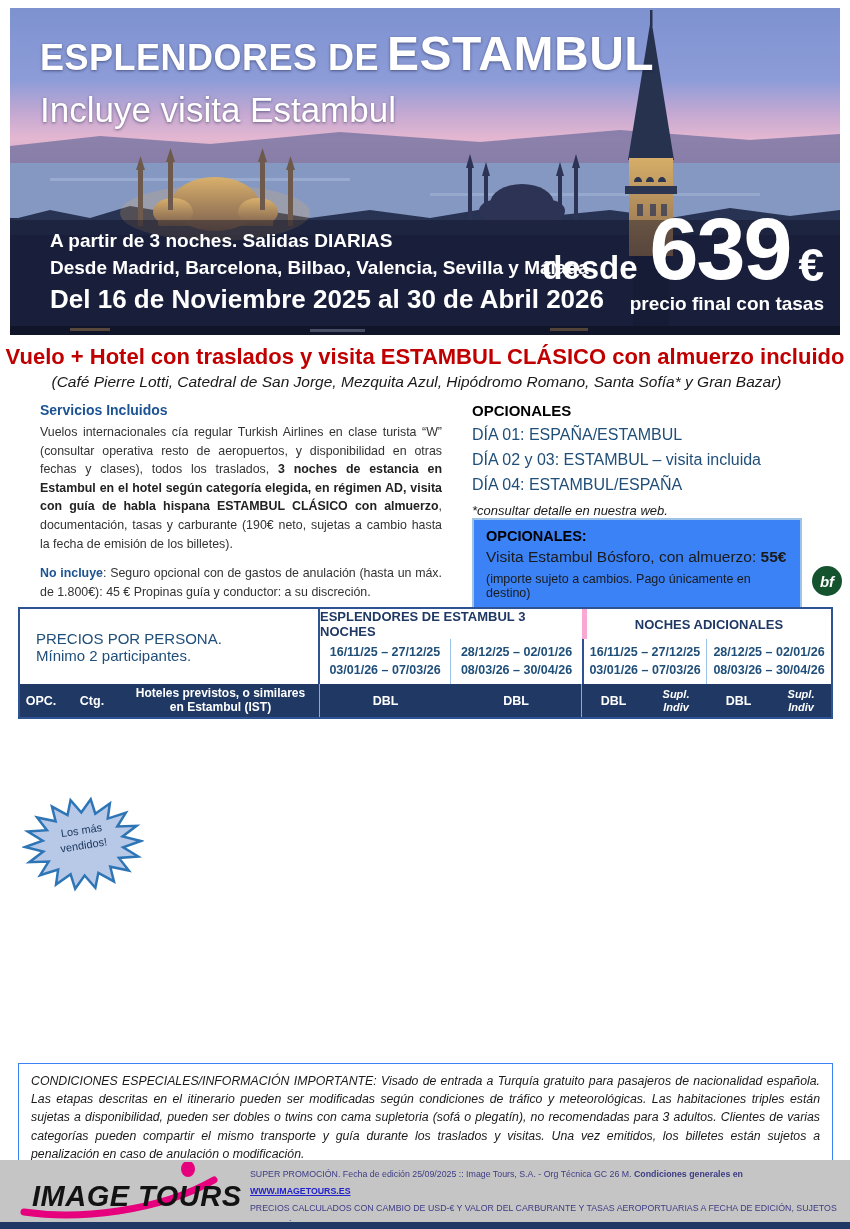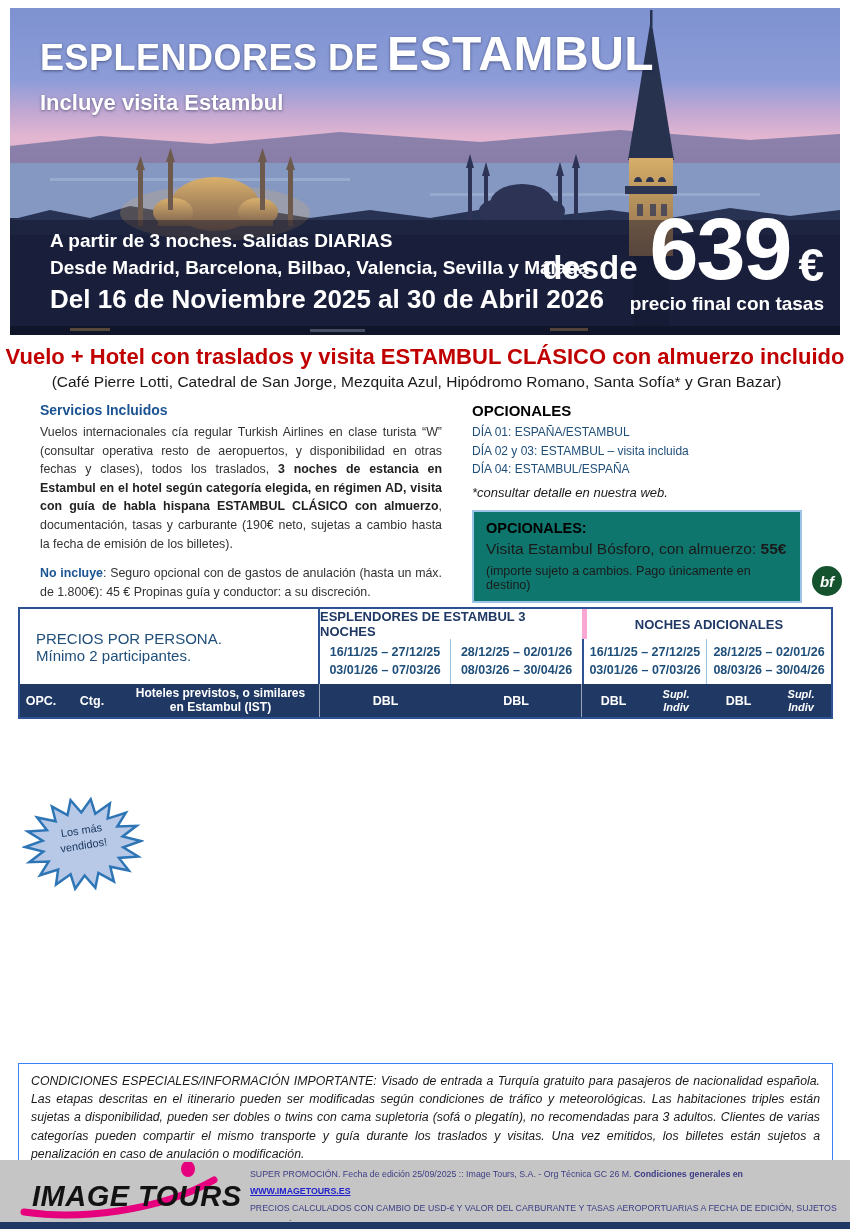--- a/index.html
+++ b/index.html
@@ -8,51 +8,51 @@
   .page { position:relative; width:850px; height:1229px; background:#fff; overflow:hidden; margin:0 auto; }
 
   
   .hero { position:absolute; left:10px; top:8px; width:830px; height:327px; overflow:hidden; }
   .hero svg { position:absolute; left:0; top:0; }
   .hero-overlay-band { position:absolute; left:0; top:212px; width:830px; height:115px; background:rgba(12,16,34,0.40); }
   .hero-title { position:absolute; left:30px; top:18px; color:#fff; white-space:nowrap;
                 text-shadow:0 1px 3px rgba(20,25,60,.55); }
   .hero-title .t1 { font-size:36px; font-weight:bold; letter-spacing:.5px; }
   .hero-title .t2 { font-size:48px; font-weight:bold; letter-spacing:.5px; margin-left:8px; }
-  .hero-sub { position:absolute; left:30px; top:82px; color:#fff; font-size:22px; font-weight:bold;
+  .hero-sub { position:absolute; left:30px; top:82px; color:#fff; font-size:35px; font-weight:normal;
               text-shadow:0 1px 3px rgba(20,25,60,.55); }
   .band-l1 { position:absolute; left:40px; top:222px; color:#fff; font-size:19px; font-weight:bold; }
   .band-l2 { position:absolute; left:40px; top:249px; color:#fff; font-size:19px; font-weight:bold; }
   .band-l3 { position:absolute; left:40px; top:276px; color:#fff; font-size:26px; font-weight:bold; }
   .price-wrap { position:absolute; right:12px; top:204px; text-align:right; color:#fff; }
   .price-row { display:flex; align-items:baseline; justify-content:flex-end; gap:12px; }
   .price-desde { font-size:33px; font-weight:bold; }
   .price-num { font-size:88px; font-weight:bold; line-height:.85; letter-spacing:-2px;text-align:center; }
   .price-eur { font-size:46px; font-weight:bold; position:relative; top:2px; left:-4px; }
   .price-note { font-size:19px; font-weight:bold; margin-top:3px; padding-right:4px; }
 
   
   .red-headline { position:absolute; left:0; top:344px; width:850px; text-align:center;
                   color:#c00000; font-size:22px; font-weight:bold; }
   .sub-headline { position:absolute; left:0; top:373px; width:833px; text-align:center;
-                  color:#1a1a1a; font-size:15.5px; }
+                  color:#1a1a1a; font-size:15.5px;font-style:italic; }
 
   
   .col-left { position:absolute; left:40px; top:402px; width:402px; }
   .svc-head { color:#1b5393; font-size:14px; font-weight:bold; margin-bottom:5px; }
   .svc-body { font-size:12.4px; color:#333; text-align:justify; line-height:1.5; }
   .svc-body b { color:#222; }
   .svc-noinc { margin-top:11px; font-size:12.4px; color:#333; text-align:justify; line-height:1.5; }
   .svc-noinc .lead { color:#1b5393; font-weight:bold; }
 
   .col-right { position:absolute; left:472px; top:402px; width:365px; }
   .itin-head { color:#000; font-size:15px; font-weight:bold; margin-bottom:4px; }
-  .itin-day { color:#1f4e79; font-size:12px; line-height:1.55; }
+  .itin-day { color:#1f4e79; font-size:16px; line-height:1.55; }
   .itin-note { color:#1a1a1a; font-size:13px; font-style:italic; margin-top:6px; }
-  .opt-box { margin-top:10px; width:330px; border:2px solid #9dc3e6; padding:8px 12px 9px 12px; background:#0f766e; }
+  .opt-box { width:330px; border:2px solid #9dc3e6; padding:8px 12px 9px 12px; background:#3b82f6; }
   .opt-head { font-size:14.5px; font-weight:bold; color:#000; margin-bottom:4px; }
   .opt-l1 { font-size:15.5px; color:#1a1a1a; margin-bottom:6px; }
   .opt-l1 b { font-weight:bold; }
   .opt-l2 { font-size:14px; color:#1a1a1a; }
   .opt-l3 { font-size:12.5px; color:#1a1a1a; margin-top:1px; }
   .bf-badge { position:absolute; left:812px; top:566px; width:30px; height:30px; border-radius:50%;
               background:#14532d; color:#fff; font-weight:bold; font-style:italic; font-size:15px;
               display:flex; align-items:center; justify-content:center; }
 
   

